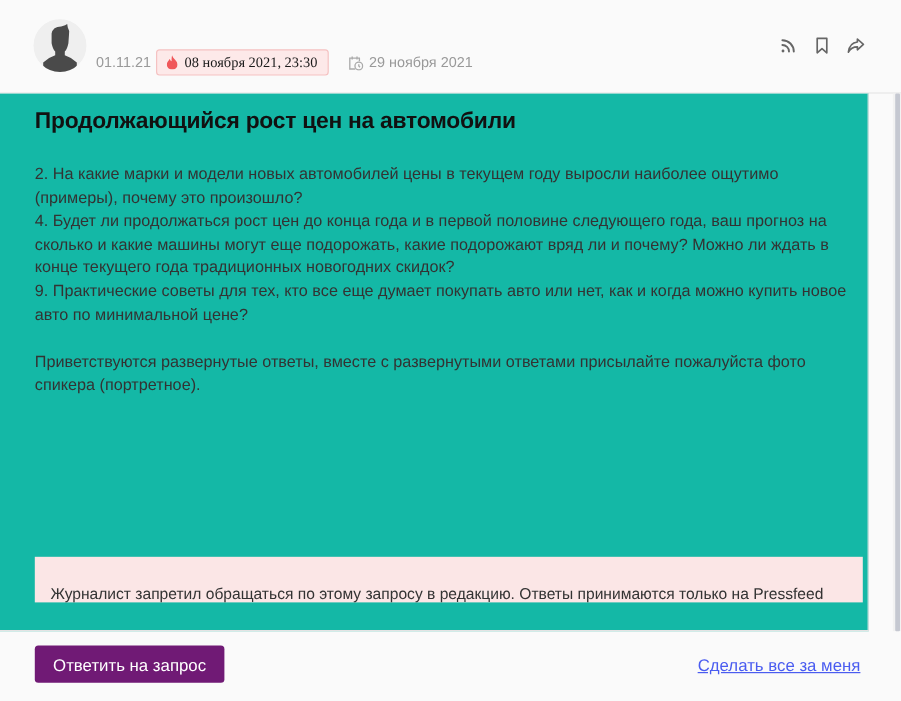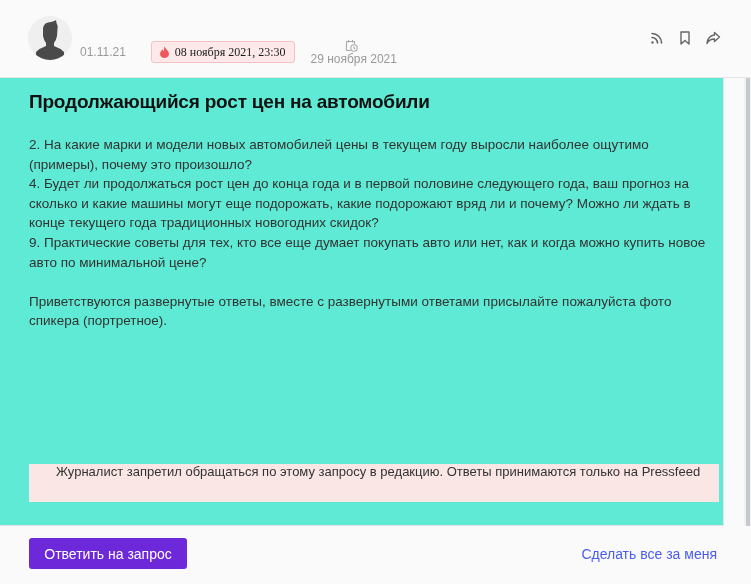--- a/index.html
+++ b/index.html
@@ -24,80 +24,80 @@
       font-size: 16px; line-height: 20px; white-space: nowrap;
     }
     .author-name { color: #4a5cf0; cursor: pointer; }
     .dot { color: #333; margin: 0 4px 0 6px; font-weight: bold; }
     .outlet { color: #1a1a1a; }
     .meta-line {
       position: absolute; left: 80px; top: 41px; height: 22px;
       display: flex; align-items: center; white-space: nowrap;
       font-size: 12px;
     }
-    .created { color: #999; margin-right: 25px; }
+    .created { color: #999; margin-right: 4px; }
     .deadline {
       display: flex; align-items: center;
       background: #fde9e9; border: 1px solid #f5c2c2; border-radius: 3px;
       padding: 0 8px 0 8px; height: 22px; color: #1a1a1a; font-size: 12px;
       margin-right: 16px;
       font-family: Liberation Serif, serif;
     }
     .deadline .fire { display: inline-flex; margin-right: 6px; }
-    .pub-date { display: flex; align-items: center; color: #999; flex-direction: column; }
+    .pub-date { display: flex; align-items: center; color: #999; }
     .pub-date .cal { display: inline-flex; margin-right: 5px; }
     .actions {
       position: absolute; right: 30px; top: 30px; display: flex; gap: 12px;
     }
     .actions span {
       display: inline-flex; width: 16px; height: 16px; cursor: pointer;
     }
     .content {
       position: absolute; left: 0; top: 78px; width: 724px; height: 448px;
-      background: #5eead4;
+      background: #14b8a6;
       border-right: 1px solid #e6e6e6;
       border-bottom: 1px solid #e3e3e3;
     }
     .title {
       position: absolute; left: 29px; top: 12px;
       font-size: 19px; font-weight: bold; color: #111; line-height: 24px;
       letter-spacing: -0.2px;
     }
     .body {
       position: absolute; left: 29px; top: 57px; width: 690px;
       font-size: 13.5px; line-height: 19.6px; color: #333;
     }
     .body p { margin: 0; }
     .body .gap { height: 19.6px; }
     .notice {
       position: absolute; left: 29px; top: 386px; width: 690px; height: 38px;
       background: #fbe6e6; color: #333; font-size: 13px;
-      padding: 0 0 0 27px; display: flex; align-items: flex-start;
+      padding: 0 0 0 13px; display: flex; align-items: flex-end;
     }
     .scrollbar {
       position: absolute; left: 744px; top: 78px; width: 7px; height: 448px;
       background: #f2f2f2;
     }
     .scrollbar .thumb {
       position: absolute; left: 2px; top: 0; width: 4px; height: 448px;
       background: #c5c8d1; border-radius: 1px;
     }
     .footer {
       position: absolute; left: 0; top: 527px; width: 751px; height: 57px;
       background: #fafafa;
     }
     .reply-btn {
       position: absolute; left: 29px; top: 11px; width: 158px; height: 31px;
-      background: #6d28d9; color: #fff; border: none; border-radius: 3px;
+      background: #701a75; color: #fff; border: none; border-radius: 3px;
       font-family: "Liberation Sans", sans-serif; font-size: 14px;
       cursor: pointer;
     }
     .doall-link {
       position: absolute; right: 34px; top: 19px;
-      font-size: 14px; color: #4a5cf0; cursor: pointer;
+      font-size: 14px; color: #4a5cf0; text-decoration: underline; cursor: pointer;
     }
   </style>
 </head>
 <body>
 
 <div class="header">
   <div class="avatar">
     <svg viewBox="0 0 44 44">
       <circle cx="22" cy="22" r="22" fill="#efefef"></circle>
       <path d="M15 12 Q16 6 23 6 Q27 5 28 4 L28.5 7 Q30 9 29.5 13 L29 20 Q28 25 26 27 L26 30 Q32 32 36 36 L36 44 L8 44 L8 36 Q12 32 18 30 L18 27 Q16 25 15 20 Z" fill="#4a4a4a"></path>

